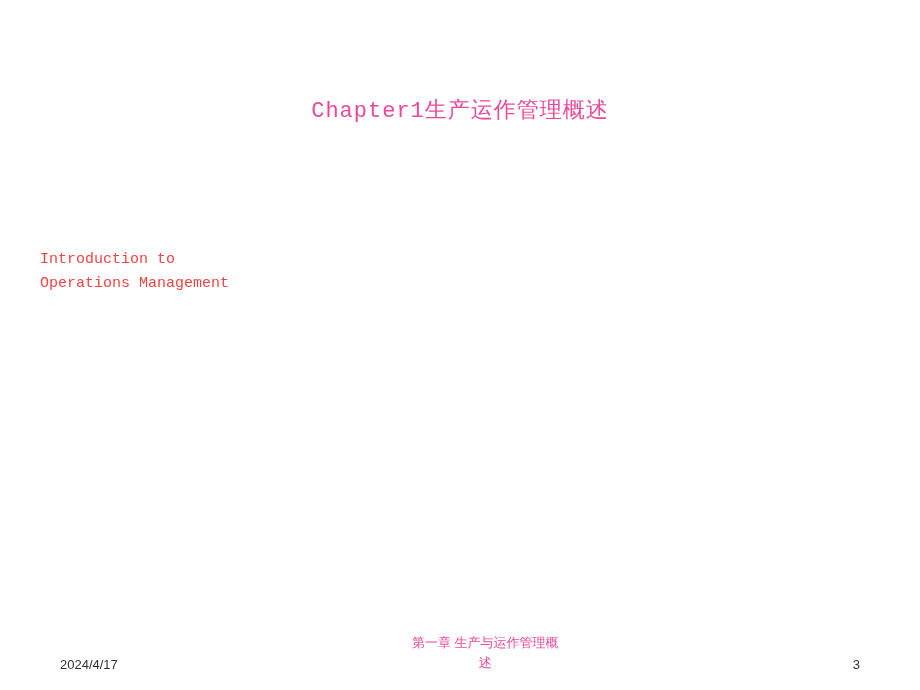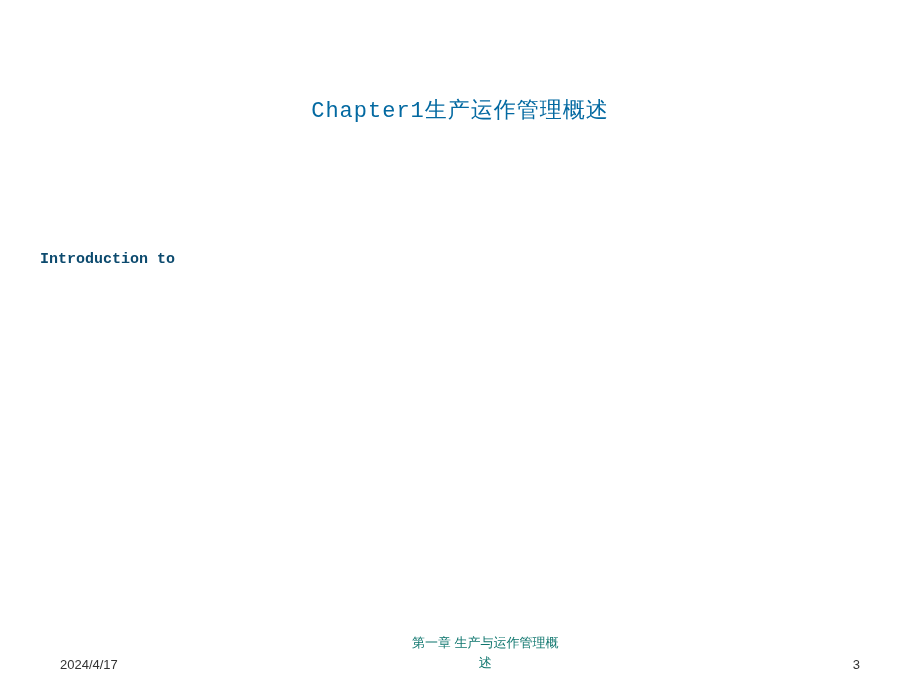--- a/index.html
+++ b/index.html
@@ -23,35 +23,35 @@
       background: #ffffff;
       position: relative;
     }
 
     .slide-title {
       position: absolute;
       top: 95px;
       left: 0;
       right: 0;
       text-align: center;
-      color: #0369a1;
+      color: #ec4899;
       font-size: 22px;
       font-family: 'Courier New', Courier, monospace;
       font-weight: normal;
       letter-spacing: 1px;
     }
 
     .slide-subtitle {
       position: absolute;
       top: 248px;
       left: 40px;
-      color: #0c4a6e;
+      color: #ef4444;
       font-size: 15px;
       font-family: 'Courier New', Courier, monospace;
-      font-weight: bold;
+      font-weight: normal;
       line-height: 1.6;
     }
 
     .slide-footer {
       position: absolute;
       bottom: 18px;
       left: 0;
       right: 0;
       display: flex;
       justify-content: space-between;
@@ -63,38 +63,39 @@
     }
 
     .footer-date {
       font-size: 13px;
       color: #333333;
     }
 
     .footer-chapter {
       text-align: center;
       font-size: 13px;
-      color: #0f766e;
+      color: #ec4899;
       line-height: 1.5;
     }
 
     .footer-page {
       font-size: 13px;
       color: #333333;
     }
   </style>
 </head>
 <body>
 
 <div class="slide-container">
 
   <div class="slide-title">Chapter1生产运作管理概述</div>
 
   <div class="slide-subtitle">
     <div>Introduction to</div>
+    <div>Operations  Management</div>
   </div>
 
   <div class="slide-footer">
     <div class="footer-date">2024/4/17</div>
     <div class="footer-chapter">
       <div>第一章   生产与运作管理概</div>
       <div>述</div>
     </div>
     <div class="footer-page">3</div>
   </div>

